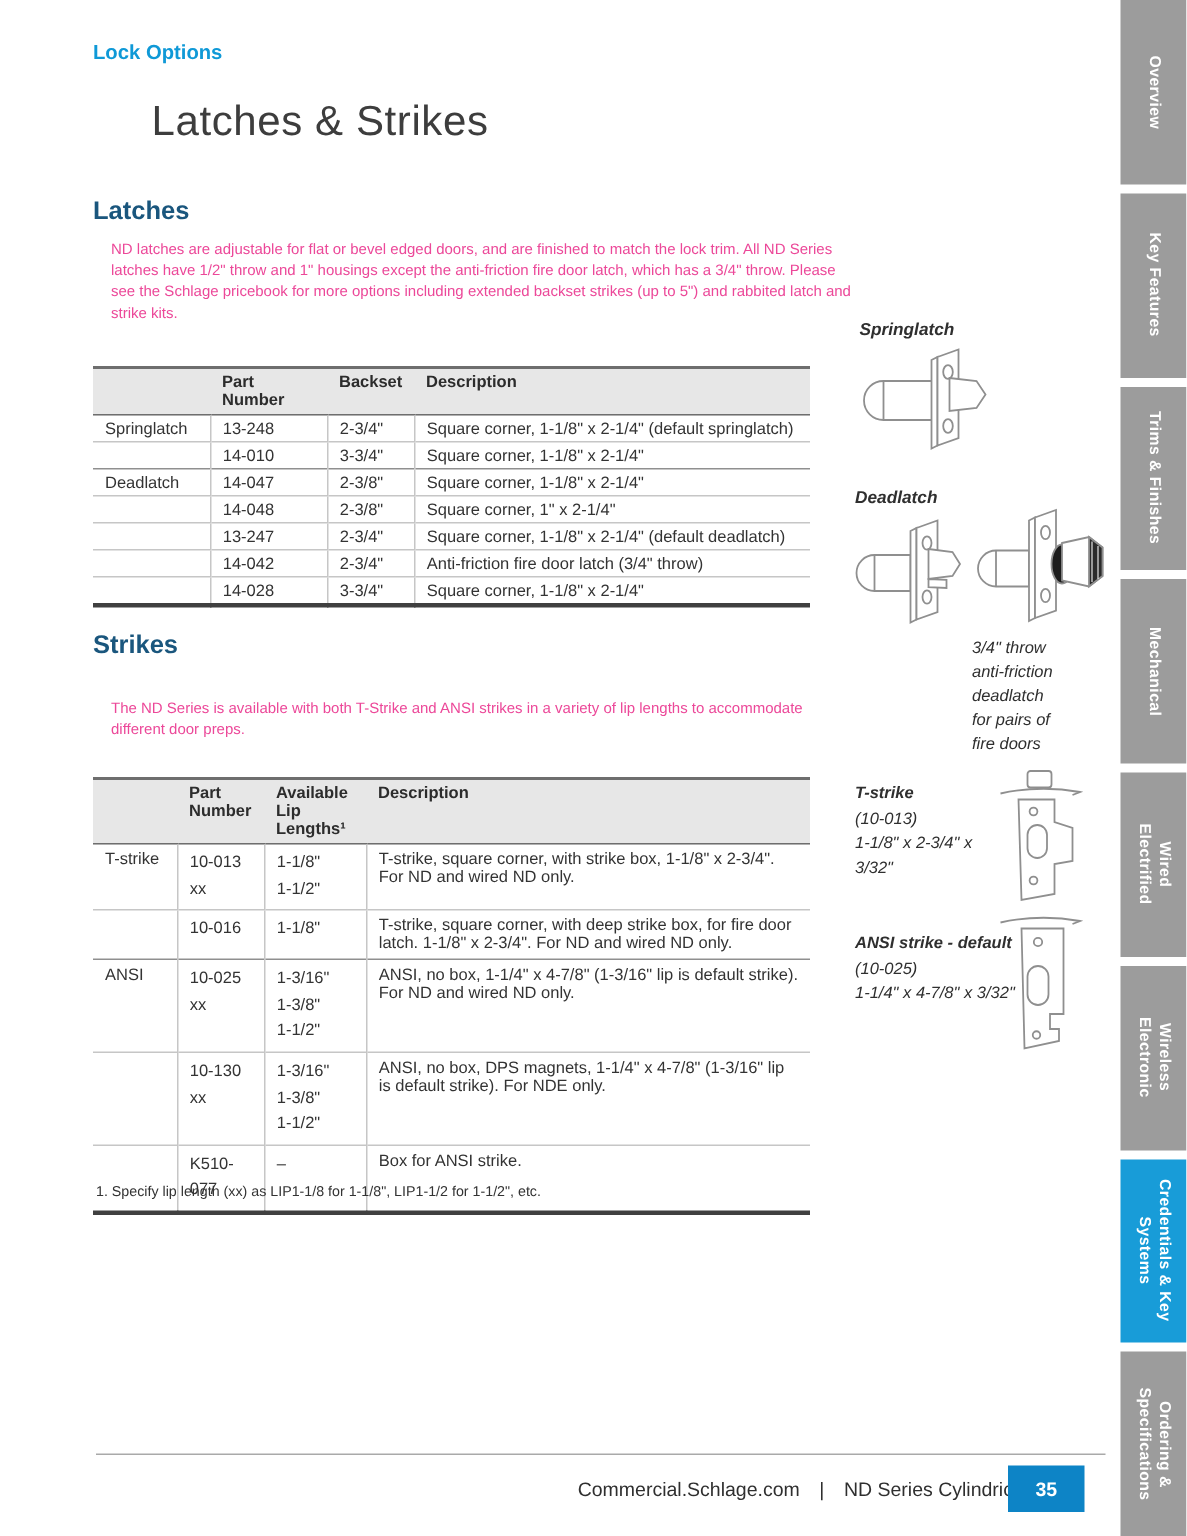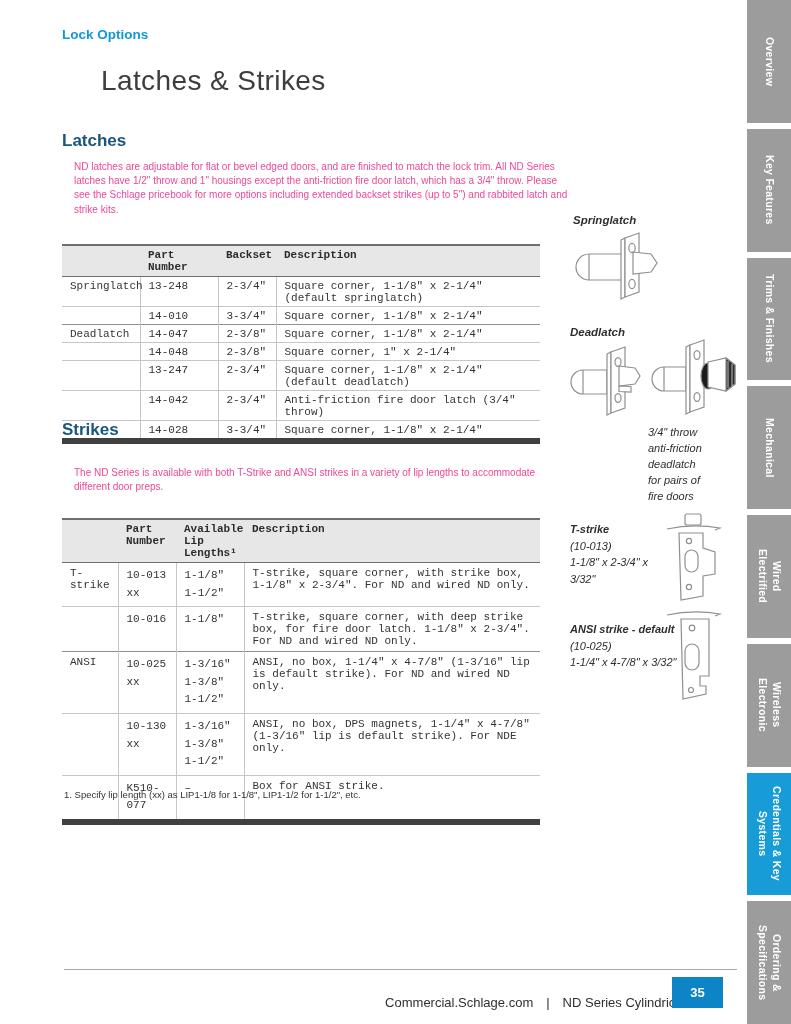--- a/index.html
+++ b/index.html
@@ -16,22 +16,22 @@
   .page-title { top:65px; left:60px; font-size:28px; font-weight:400; color:#3d3d3d; letter-spacing:.4px;margin-left:41px; }
   .section-heading { left:62px; font-size:17px; font-weight:bold; color:var(--navy,#1a567d);text-align:right; }
   .h-latches { top:131px; }
   .h-strikes { top:420px; }
   .intro { left:74px; width:494px; font-size:10px; line-height:1.42; color:#ec4899; }
   .p-latches { top:160px; }
   .p-strikes { top:466px; }
 
   
   table { border-collapse:collapse; table-layout:fixed;
-          border-top:2px solid #6e6e6e; border-bottom:6px solid #404040;
-          font-size:11px; color:#333;font-family:Liberation Mono, monospace; }
+          border-top:2px solid #6e6e6e; border-bottom:3px solid #404040;
+          font-size:11px; color:#333; }
   .tbl-latches { top:244px; left:62px; width:478px; }
   .tbl-strikes { top:518px; left:62px; width:478px; }
   th { background:#e7e7e7; text-align:left; font-weight:bold; padding:3px 8px;
        white-space:pre-line; border-bottom:1.5px solid #6e6e6e; vertical-align:top; color:#2c2c2c; }
   td { padding:2.5px 8px; vertical-align:top; }
   .tbl-strikes td { padding:4px 8px; }
   tbody td { border-top:1px solid #c6c6c6; }
   tbody tr:first-child td { border-top:none; }
   tbody td + td { border-left:1px solid #c6c6c6; }
   tbody tr.sep td { border-top:1px solid #8f8f8f; }
@@ -49,21 +49,21 @@
   
   .rail { top:0; right:0; width:44px; height:1024px; display:flex; flex-direction:column; gap:6px; }
   .tab { flex:1; background:var(--tabgray,#9c9c9c); display:flex; align-items:center; justify-content:center; cursor:pointer; }
   .tab.active { background:var(--activetab,#189cd8); }
   .tab span { writing-mode:vertical-rl; white-space:pre-line; text-align:center;
               color:#fff; font-size:10.5px; font-weight:bold; letter-spacing:.3px; line-height:1.3; }
 
   
   .footer-rule { top:969px; left:64px; width:673px; border-top:1px solid #a9a9a9; }
   .footer { top:977px; left:62px; width:661px; height:31px;
-            display:flex; justify-content:flex-end; align-items:center; gap:13px; font-size:13px; color:#2f2f2f;margin-top:10px; }
+            display:flex; justify-content:flex-end; align-items:center; gap:13px; font-size:13px; color:#2f2f2f; }
   .page-box { top:977px; left:672px; width:51px; height:31px; background:var(--pagebox,#0d84c6);
               color:#fff; font-size:13px; font-weight:bold; display:flex; align-items:center; justify-content:center; }
 </style>
 </head>
 <body>
 
 <div class="abs eyebrow">Lock Options</div>
 <h1 class="abs page-title">Latches &amp; Strikes</h1>
 
 <h2 class="abs section-heading h-latches">Latches</h2>

